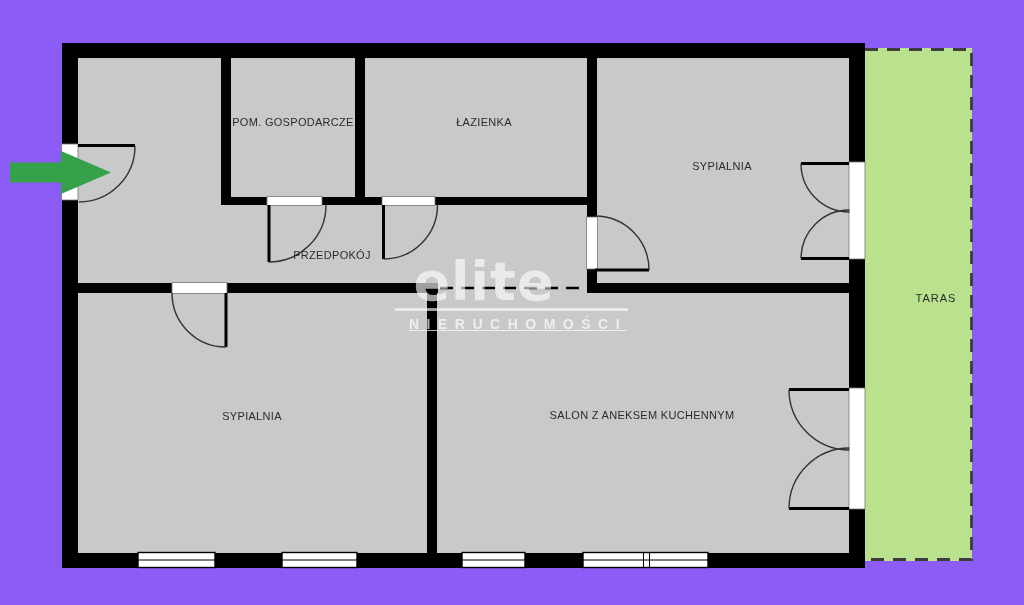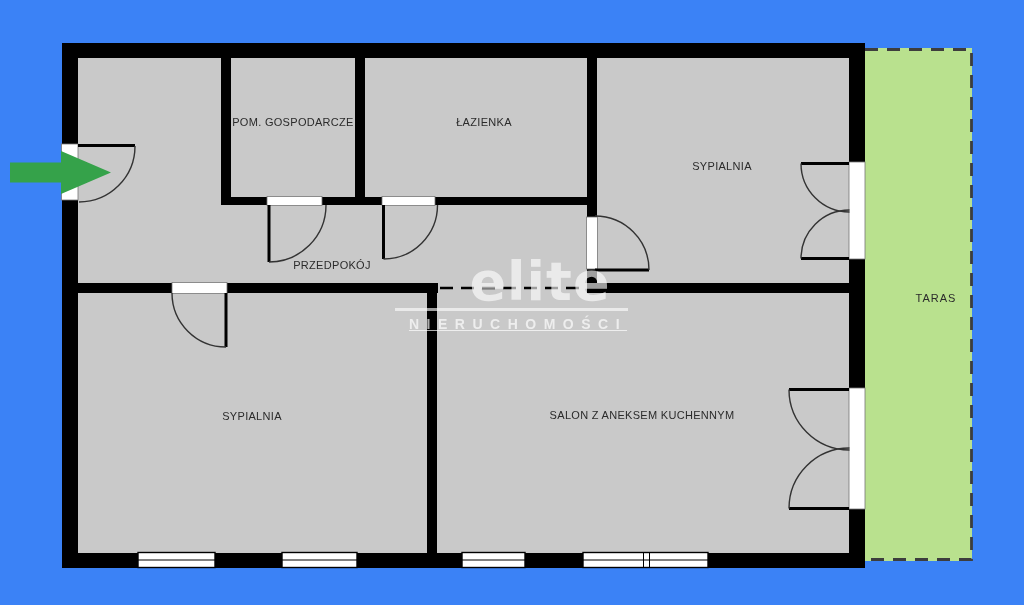--- a/index.html
+++ b/index.html
@@ -1,34 +1,34 @@
 <!DOCTYPE html>
 <html><head>
 <meta charset="utf-8">
 <style>
   html,body{margin:0;padding:0;background:#ffffff;}
   .plan{
     position:relative;
     width:1024px;height:605px;
-    background:#3b82f6;
+    background:#8b5cf6;
     overflow:hidden;
     font-family:"Liberation Sans",sans-serif;
   }
   .plan-svg{position:absolute;left:0;top:0;}
   .room-label{
     position:absolute;
     transform:translate(-50%,-50%);
     font-size:11px;
     letter-spacing:.3px;
     color:#2b2b2b;
     white-space:nowrap;
   }
   
   .wm-brand{
-    position:absolute;left:540px;top:281px;
+    position:absolute;left:484px;top:281px;
     transform:translate(-50%,-50%);
     font-family:"DejaVu Sans",sans-serif;
     font-weight:bold;font-size:54px;
     color:rgba(255,255,255,.62);
     letter-spacing:1px;
     white-space:nowrap;
   }
   .wm-line{
     position:absolute;left:395px;top:308px;
     width:233px;height:3px;
@@ -146,21 +146,21 @@
 
     <polygon points="10,162.5 61,162.5 61,151 111,172.5 61,194 61,182.5 10,182.5" fill="#35a24a"></polygon>
   </svg>
 
   <div class="room-label" style="left:293px;top:122px;">POM. GOSPODARCZE</div>
 
   <div class="room-label" style="left:475px;top:122px;margin-left:9px;">ŁAZIENKA</div>
 
   <div class="room-label" style="left:722px;top:166px;">SYPIALNIA</div>
 
-  <div class="room-label" style="left:332px;top:255px;margin-top:10px;">PRZEDPOKÓJ</div>
+  <div class="room-label" style="left:332px;top:255px;">PRZEDPOKÓJ</div>
 
   <div class="room-label" style="left:252px;top:416px;">SYPIALNIA</div>
 
   <div class="room-label" style="left:642px;top:415px;">SALON Z ANEKSEM KUCHENNYM</div>
 
   <div class="room-label" style="left:920px;top:298px;letter-spacing:1px;margin-left:16px;">TARAS</div>
 
   <div>
     <div class="wm-brand">elite</div>
     <div class="wm-line"></div>

